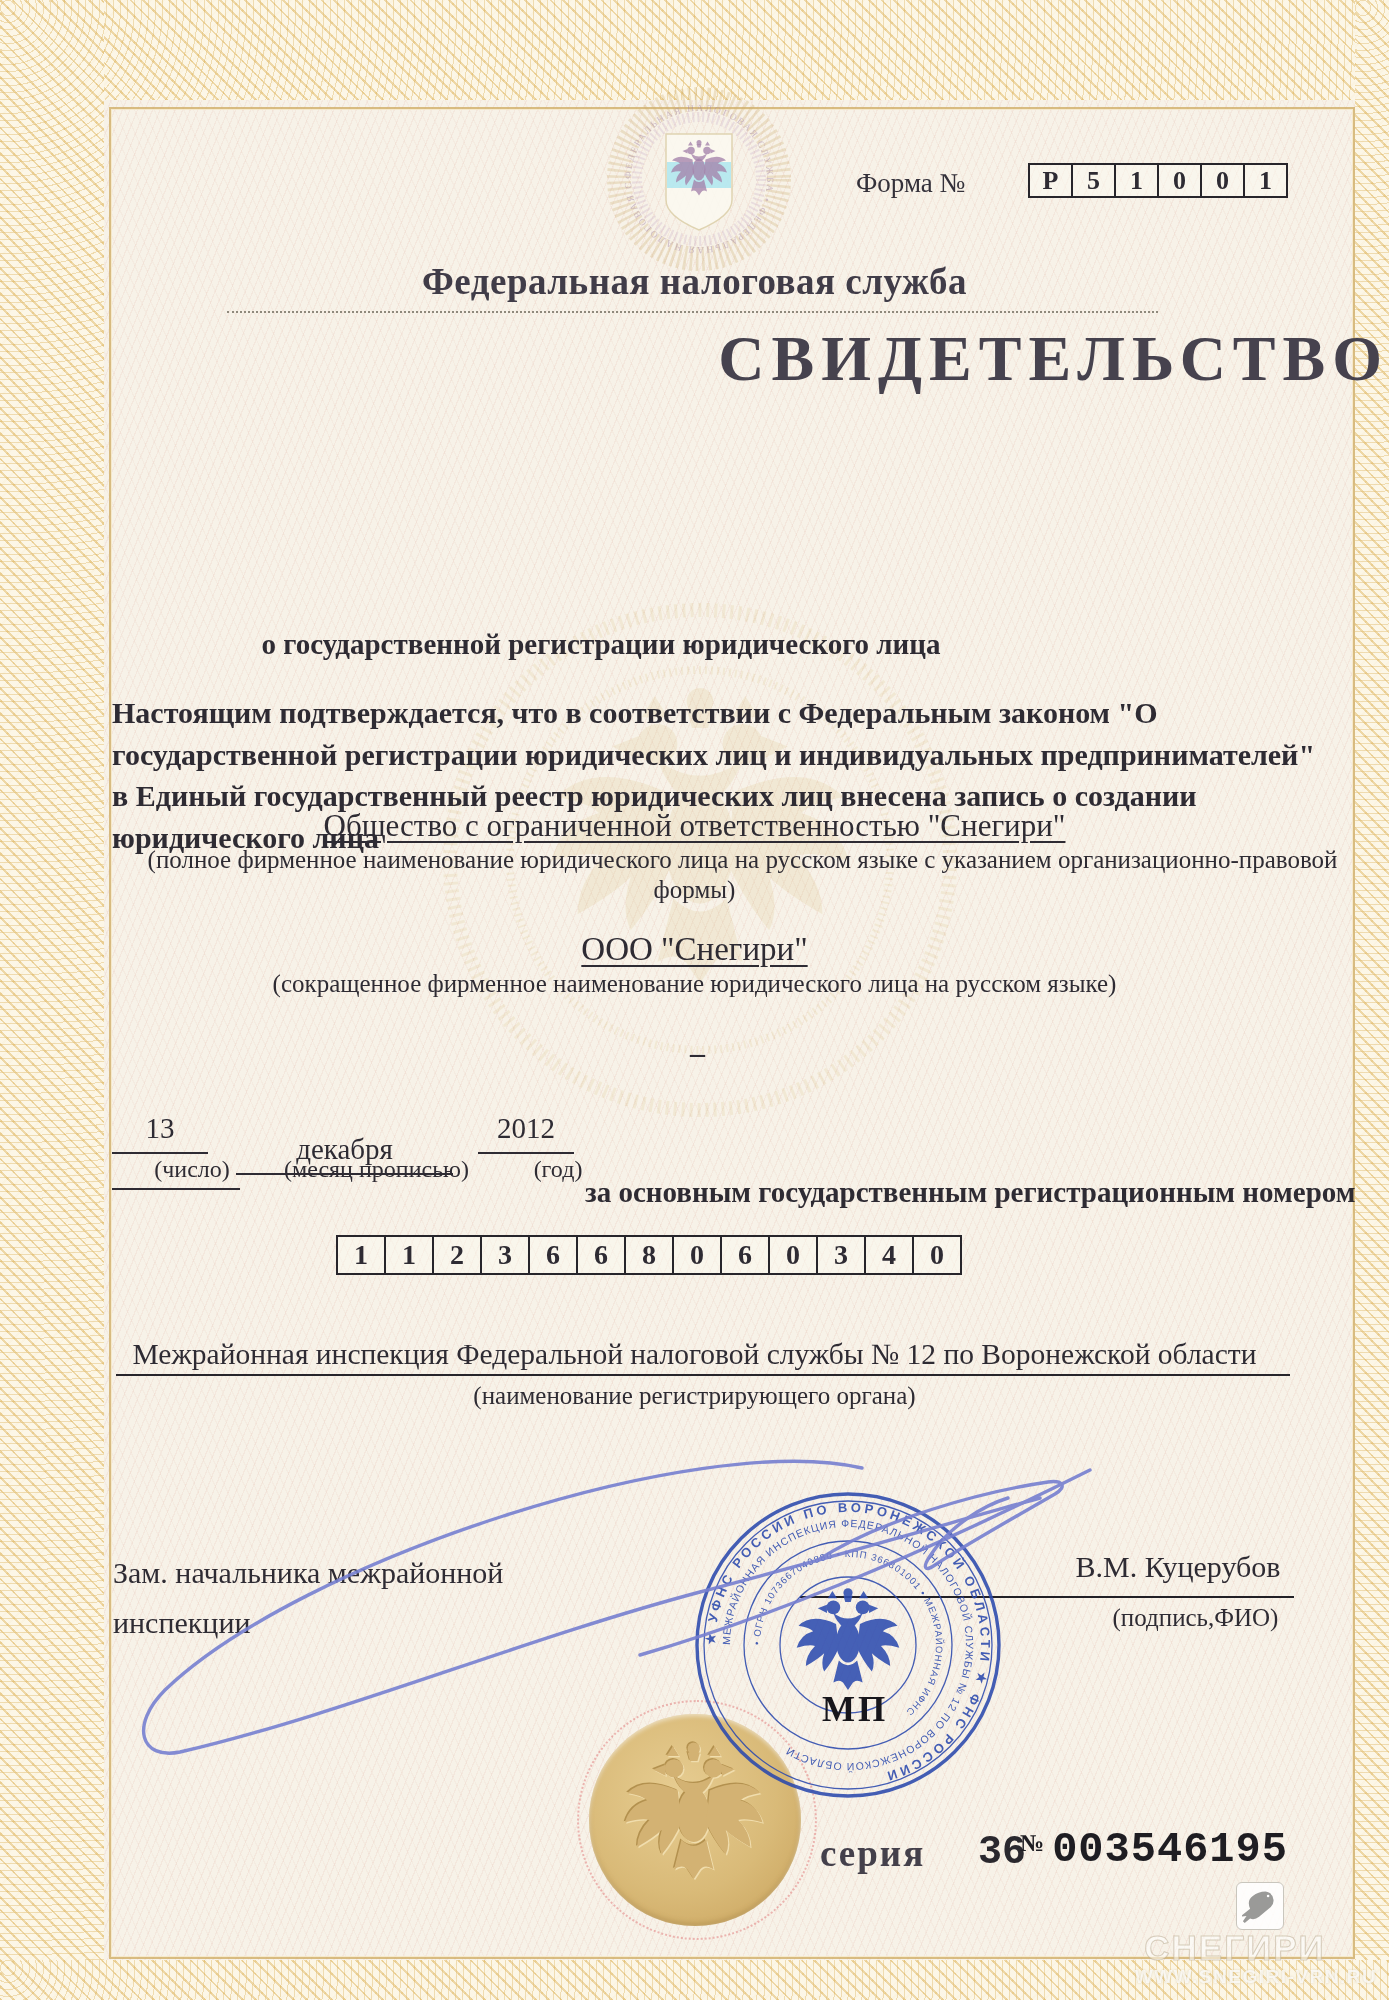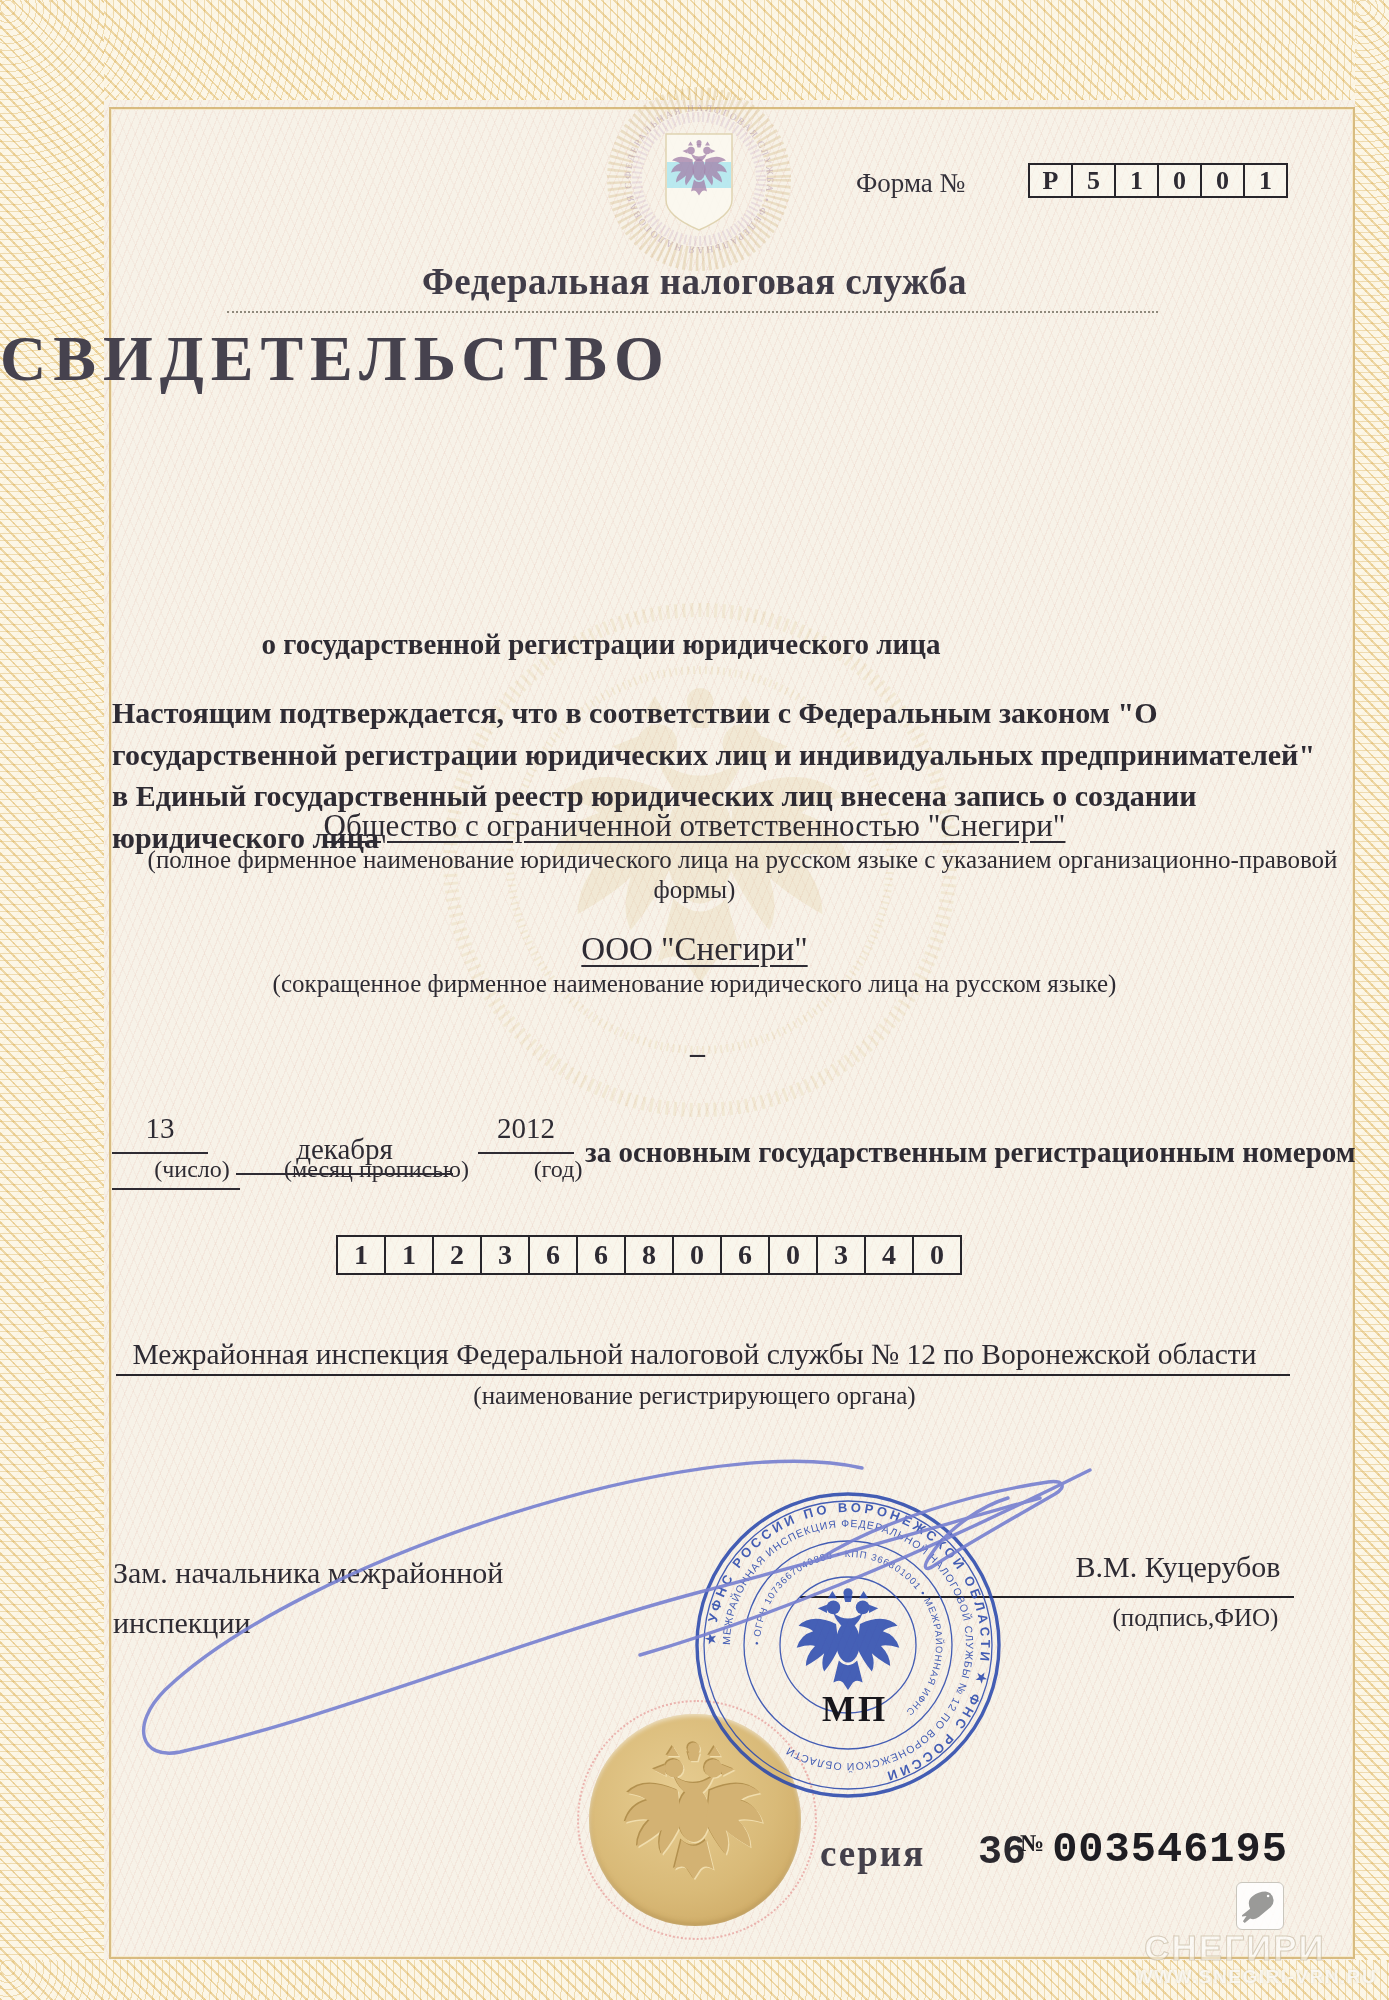--- a/index.html
+++ b/index.html
@@ -33,21 +33,21 @@
   .holo{left:604px;top:84px;width:190px;height:190px;z-index:2;opacity:0.85;}
   
   .form-label{left:856px;top:168px;font-size:27px;z-index:3;color:#34313a;}
   .code-row{left:1030px;top:163px;z-index:3;display:flex;}
   .cell{width:41px;height:31px;border:2px solid #27252b;margin-left:-2px;
     display:flex;align-items:center;justify-content:center;
     font-size:26px;font-weight:bold;background:rgba(252,249,240,0.55);}
   .agency{left:0;top:260px;width:1389px;text-align:center;font-size:37px;font-weight:bold;
     color:#403c48;letter-spacing:0.5px;z-index:3;}
   .dotline{left:227px;top:311px;width:931px;border-top:2px dotted #8f897c;z-index:3;}
-  .doc-title{left:0;top:322px;width:1389px;text-align:left;font-size:64px;font-weight:bold;
+  .doc-title{left:0;top:322px;width:1389px;text-align:right;font-size:64px;font-weight:bold;
     color:#46424e;letter-spacing:7px;z-index:3;}
   .subtitle{left:0;top:628px;width:1202px;text-align:center;font-size:29px;font-weight:bold;z-index:3;}
   
   .para{left:112px;top:692px;width:1190px;z-index:3;font-size:30px;font-weight:bold;line-height:41.5px;}
   .para div{white-space:nowrap;}
   .c-name{left:0;top:808px;width:1389px;text-align:center;font-size:31px;z-index:3;
     text-decoration:underline;text-underline-offset:5px;text-decoration-thickness:2px;}
   .c-cap1{left:0;top:846px;width:1389px;text-align:center;font-size:25px;z-index:3;margin-left:48px;}
   .c-cap1b{left:0;top:876px;width:1389px;text-align:center;font-size:25px;z-index:3;}
   .s-name{left:0;top:931px;width:1389px;text-align:center;font-size:33px;z-index:3;
@@ -56,21 +56,21 @@
   .dash-mark{left:690px;top:1036px;font-size:30px;font-weight:bold;z-index:3;}
   
   .fld{z-index:3;text-align:center;font-size:29px;border-bottom:2px solid #2e2b33;height:40px;}
   .fld-lab{z-index:3;text-align:center;font-size:24px;height:32px;padding-left:32px;}
   .day-v{left:112px;top:1112px;width:96px;}
   .day-l{left:112px;top:1156px;width:96px;border-bottom:2px solid #2e2b33;}
   .mon-v{left:236px;top:1112px;width:217px;margin-top:21px;}
   .mon-l{left:236px;top:1156px;width:217px;}
   .yr-v{left:478px;top:1112px;width:96px;}
   .yr-l{left:478px;top:1156px;width:96px;}
-  .ogrn-intro{left:585px;top:1136px;font-size:29px;font-weight:bold;z-index:3;white-space:nowrap;}
+  .ogrn-intro{left:585px;top:1176px;font-size:29px;font-weight:bold;z-index:3;white-space:nowrap;}
   .ogrn-row{left:338px;top:1235px;z-index:3;display:flex;}
   .cell-b{width:46px;height:36px;border:2px solid #27252b;margin-left:-2px;
     display:flex;align-items:center;justify-content:center;
     font-size:28px;font-weight:bold;background:rgba(252,249,240,0.5);}
   
   .auth{left:0;top:1338px;width:1389px;text-align:center;font-size:29.5px;z-index:3;}
   .auth-line{left:116px;top:1374px;width:1174px;border-top:2px solid #27252b;z-index:3;}
   .auth-cap{left:0;top:1382px;width:1389px;text-align:center;font-size:25px;z-index:3;}
   
   .pos1{left:113px;top:1556px;font-size:30px;z-index:3;}

